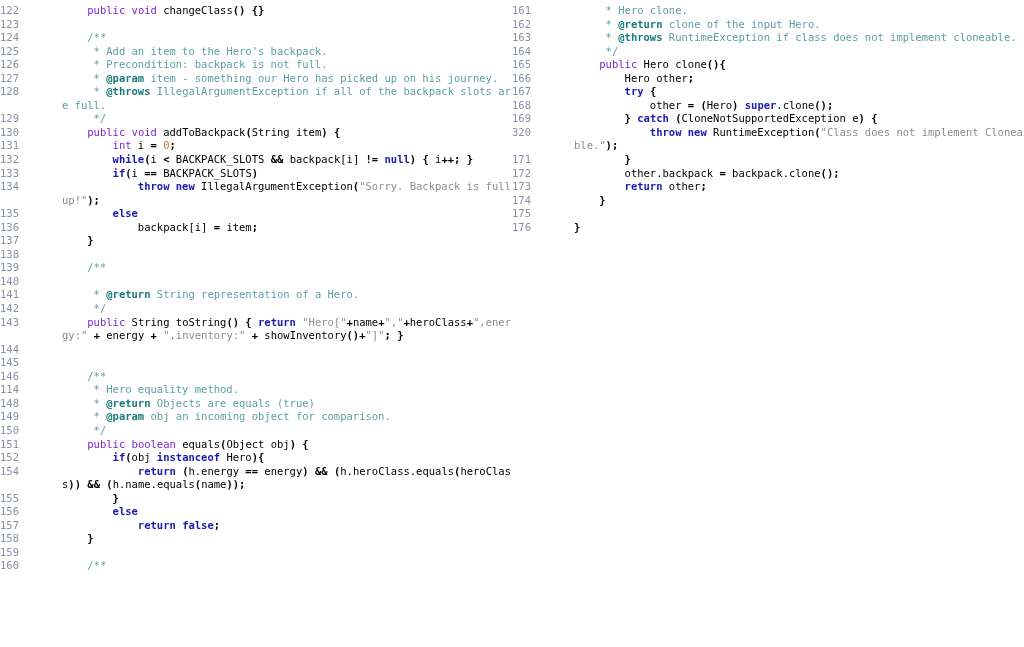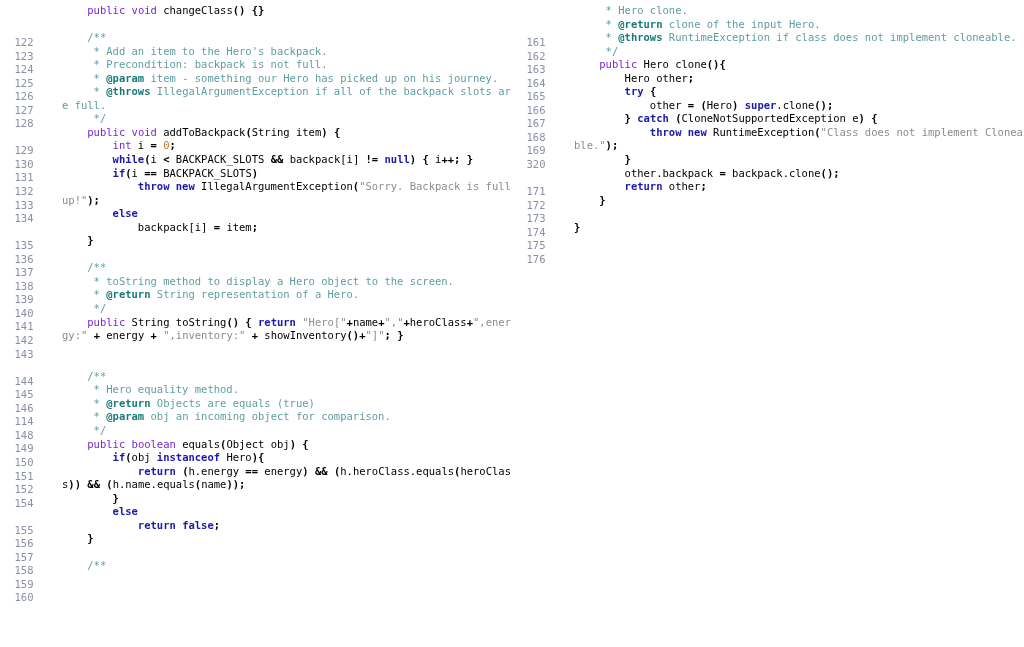--- a/index.html
+++ b/index.html
@@ -39,27 +39,26 @@
     word-break: break-all;
     padding-left: 62px;
     box-sizing: border-box;
   }
 
   .lineno {
     position: absolute;
     left: 0;
     top: 0;
     width: 48px;
-    text-align: center;
+    text-align: left;
     color: #8a8fa8;
     font-size: 10.5px;
     letter-spacing: 0px;
     -webkit-user-select: none;
     user-select: none;
-    margin-top: 32px;
   }
 
   .code-text { color: #000000; }
 
   
   .t-plain    { color: #000000; }
   .t-mod      { color: #7d26cd; }              
   .t-kw       { color: #1a1aae; font-weight: bold; }  
   .t-op       { color: #000000; font-weight: bold; }  
   .t-num      { color: #c87832; }              
@@ -86,21 +85,21 @@
       <div class="code-line"><span class="lineno">130</span><span class="code-text"><span class="t-plain">    </span><span class="t-mod">public</span><span class="t-plain"> </span><span class="t-mod">void</span><span class="t-plain"> addToBackpack</span><span class="t-punct">(</span><span class="t-plain">String item</span><span class="t-punct">) {</span></span></div>
       <div class="code-line"><span class="lineno">131</span><span class="code-text"><span class="t-plain">        </span><span class="t-mod">int</span><span class="t-plain"> i </span><span class="t-op">=</span><span class="t-plain"> </span><span class="t-num">0</span><span class="t-punct">;</span></span></div>
       <div class="code-line"><span class="lineno">132</span><span class="code-text"><span class="t-plain">        </span><span class="t-kw">while</span><span class="t-punct">(</span><span class="t-plain">i </span><span class="t-op">&lt;</span><span class="t-plain"> BACKPACK_SLOTS </span><span class="t-op">&amp;&amp;</span><span class="t-plain"> backpack</span><span class="t-brk">[</span><span class="t-plain">i</span><span class="t-brk">]</span><span class="t-plain"> </span><span class="t-op">!=</span><span class="t-plain"> </span><span class="t-kw">null</span><span class="t-punct">) {</span><span class="t-plain"> i</span><span class="t-op">++;</span><span class="t-punct"> }</span></span></div>
       <div class="code-line"><span class="lineno">133</span><span class="code-text"><span class="t-plain">        </span><span class="t-kw">if</span><span class="t-punct">(</span><span class="t-plain">i </span><span class="t-op">==</span><span class="t-plain"> BACKPACK_SLOTS</span><span class="t-punct">)</span></span></div>
       <div class="code-line"><span class="lineno">134</span><span class="code-text"><span class="t-plain">            </span><span class="t-kw">throw</span><span class="t-plain"> </span><span class="t-kw">new</span><span class="t-plain"> IllegalArgumentException</span><span class="t-punct">(</span><span class="t-str">"Sorry. Backpack is full up!"</span><span class="t-punct">);</span></span></div>
       <div class="code-line"><span class="lineno">135</span><span class="code-text"><span class="t-plain">        </span><span class="t-kw">else</span></span></div>
       <div class="code-line"><span class="lineno">136</span><span class="code-text"><span class="t-plain">            </span><span class="t-plain">backpack</span><span class="t-brk">[</span><span class="t-plain">i</span><span class="t-brk">]</span><span class="t-plain"> </span><span class="t-op">=</span><span class="t-plain"> item</span><span class="t-punct">;</span></span></div>
       <div class="code-line"><span class="lineno">137</span><span class="code-text"><span class="t-plain">    </span><span class="t-punct">}</span></span></div>
       <div class="code-line"><span class="lineno">138</span><span class="code-text"></span></div>
       <div class="code-line"><span class="lineno">139</span><span class="code-text"><span class="t-plain">    </span><span class="t-cmt-mark">/**</span></span></div>
-      <div class="code-line"><span class="lineno">140</span><span class="code-text"><span class="t-plain">     </span><span class="t-comment">* toString method to display a Hero object to the screen.</span></span></div>
+      <div class="code-line"><span class="lineno">140</span></div>
       <div class="code-line"><span class="lineno">141</span><span class="code-text"><span class="t-plain">     </span><span class="t-comment">* </span><span class="t-cmt-tag">@return</span><span class="t-comment"> String representation of a Hero.</span></span></div>
       <div class="code-line"><span class="lineno">142</span><span class="code-text"><span class="t-plain">     </span><span class="t-cmt-mark">*/</span></span></div>
       <div class="code-line"><span class="lineno">143</span><span class="code-text"><span class="t-plain">    </span><span class="t-mod">public</span><span class="t-plain"> String toString</span><span class="t-punct">() {</span><span class="t-plain"> </span><span class="t-kw">return</span><span class="t-plain"> </span><span class="t-str">"Hero["</span><span class="t-op">+</span><span class="t-plain">name</span><span class="t-op">+</span><span class="t-str">","</span><span class="t-op">+</span><span class="t-plain">heroClass</span><span class="t-op">+</span><span class="t-str">",energy:"</span><span class="t-plain"> </span><span class="t-op">+</span><span class="t-plain"> energy </span><span class="t-op">+</span><span class="t-plain"> </span><span class="t-str">",inventory:"</span><span class="t-plain"> </span><span class="t-op">+</span><span class="t-plain"> showInventory</span><span class="t-punct">()</span><span class="t-op">+</span><span class="t-str">"]"</span><span class="t-punct">; }</span></span></div>
       <div class="code-line"><span class="lineno">144</span><span class="code-text"></span></div>
       <div class="code-line"><span class="lineno">145</span><span class="code-text"></span></div>
       <div class="code-line"><span class="lineno">146</span><span class="code-text"><span class="t-plain">    </span><span class="t-cmt-mark">/**</span></span></div>
       <div class="code-line"><span class="lineno">114</span><span class="code-text"><span class="t-plain">     </span><span class="t-comment">* Hero equality method.</span></span></div>
       <div class="code-line"><span class="lineno">148</span><span class="code-text"><span class="t-plain">     </span><span class="t-comment">* </span><span class="t-cmt-tag">@return</span><span class="t-comment"> Objects are equals (true)</span></span></div>
       <div class="code-line"><span class="lineno">149</span><span class="code-text"><span class="t-plain">     </span><span class="t-comment">* </span><span class="t-cmt-tag">@param</span><span class="t-comment"> obj an incoming object for comparison.</span></span></div>
       <div class="code-line"><span class="lineno">150</span><span class="code-text"><span class="t-plain">     </span><span class="t-cmt-mark">*/</span></span></div>

